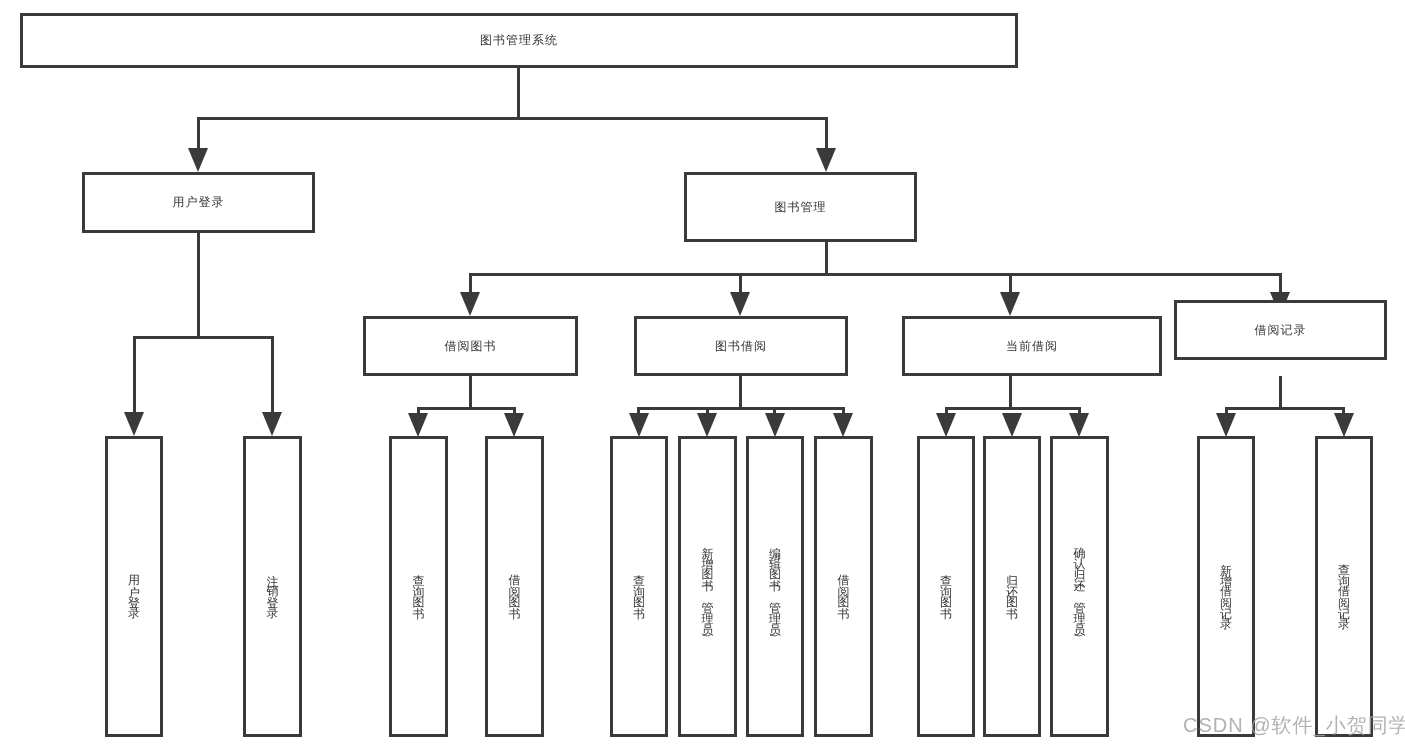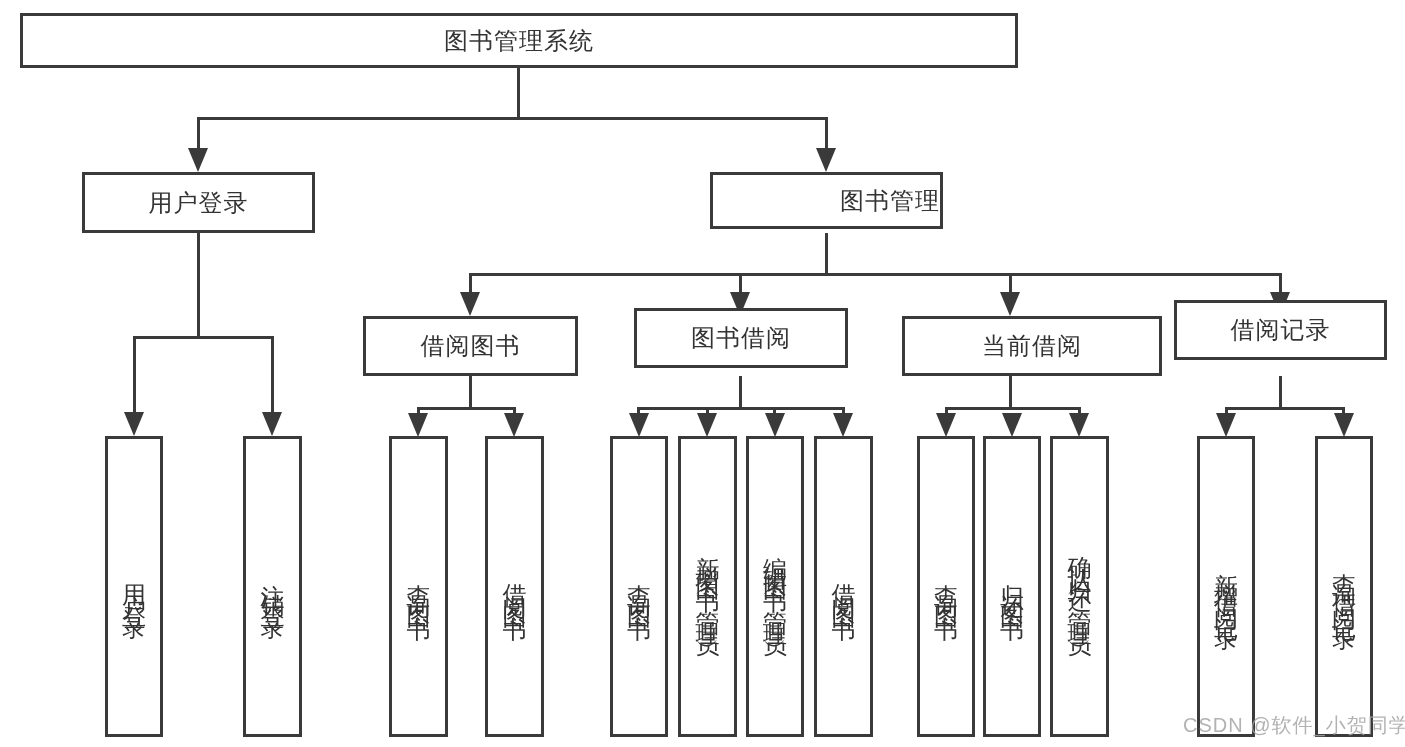--- a/index.html
+++ b/index.html
@@ -17,21 +17,21 @@
   }
   .box{
     position:absolute;
     box-sizing:border-box;
     border:3px solid var(--line);
     background:#ffffff;
     display:flex;
     align-items:center;
     justify-content:center;
     color:var(--text);
-    font-size:24px;
+    font-size:12px;
     letter-spacing:1px;
     z-index:2;
   }
   .vbox span{
     writing-mode:vertical-rl;
     letter-spacing:11px;
     line-height:1;
   }
   .hline,.vline{
     position:absolute;
@@ -71,21 +71,21 @@
   <div class="vline" style="left:517px;top:68px;height:51px;"></div>
   <div class="hline" style="left:197px;top:117px;width:631px;"></div>
   <div class="vline" style="left:197px;top:117px;height:35px;"></div>
   <div class="vline" style="left:825px;top:117px;height:35px;"></div>
   <div class="arrow" style="left:188px;top:148px;"></div>
   <div class="arrow" style="left:816px;top:148px;"></div>
 
   <div class="box" style="left:82px;top:172px;width:233px;height:61px;">
     <span>用户登录</span>
   </div>
-  <div class="box" style="left:710px;top:172px;width:233px;height:57px;justify-content:flex-end;">
+  <div class="box" style="left:684px;top:172px;width:233px;height:70px;">
     <span>图书管理</span>
   </div>
 
   <div class="vline" style="left:197px;top:233px;height:105px;"></div>
   <div class="hline" style="left:133px;top:336px;width:141px;"></div>
   <div class="vline" style="left:133px;top:336px;height:80px;"></div>
   <div class="vline" style="left:271px;top:336px;height:80px;"></div>
   <div class="arrow" style="left:124px;top:412px;"></div>
   <div class="arrow" style="left:262px;top:412px;"></div>
 
@@ -96,21 +96,21 @@
   <div class="vline" style="left:1009px;top:273px;height:23px;"></div>
   <div class="vline" style="left:1279px;top:273px;height:23px;"></div>
   <div class="arrow" style="left:460px;top:292px;"></div>
   <div class="arrow" style="left:730px;top:292px;"></div>
   <div class="arrow" style="left:1000px;top:292px;"></div>
   <div class="arrow" style="left:1270px;top:292px;"></div>
 
   <div class="box" style="left:363px;top:316px;width:215px;height:60px;">
     <span>借阅图书</span>
   </div>
-  <div class="box" style="left:634px;top:308px;width:214px;height:60px;">
+  <div class="box" style="left:634px;top:316px;width:214px;height:60px;">
     <span>图书借阅</span>
   </div>
   <div class="box" style="left:902px;top:316px;width:260px;height:60px;">
     <span>当前借阅</span>
   </div>
   <div class="box" style="left:1174px;top:300px;width:213px;height:60px;">
     <span>借阅记录</span>
   </div>
 
   <div class="vline" style="left:469px;top:376px;height:34px;"></div>

